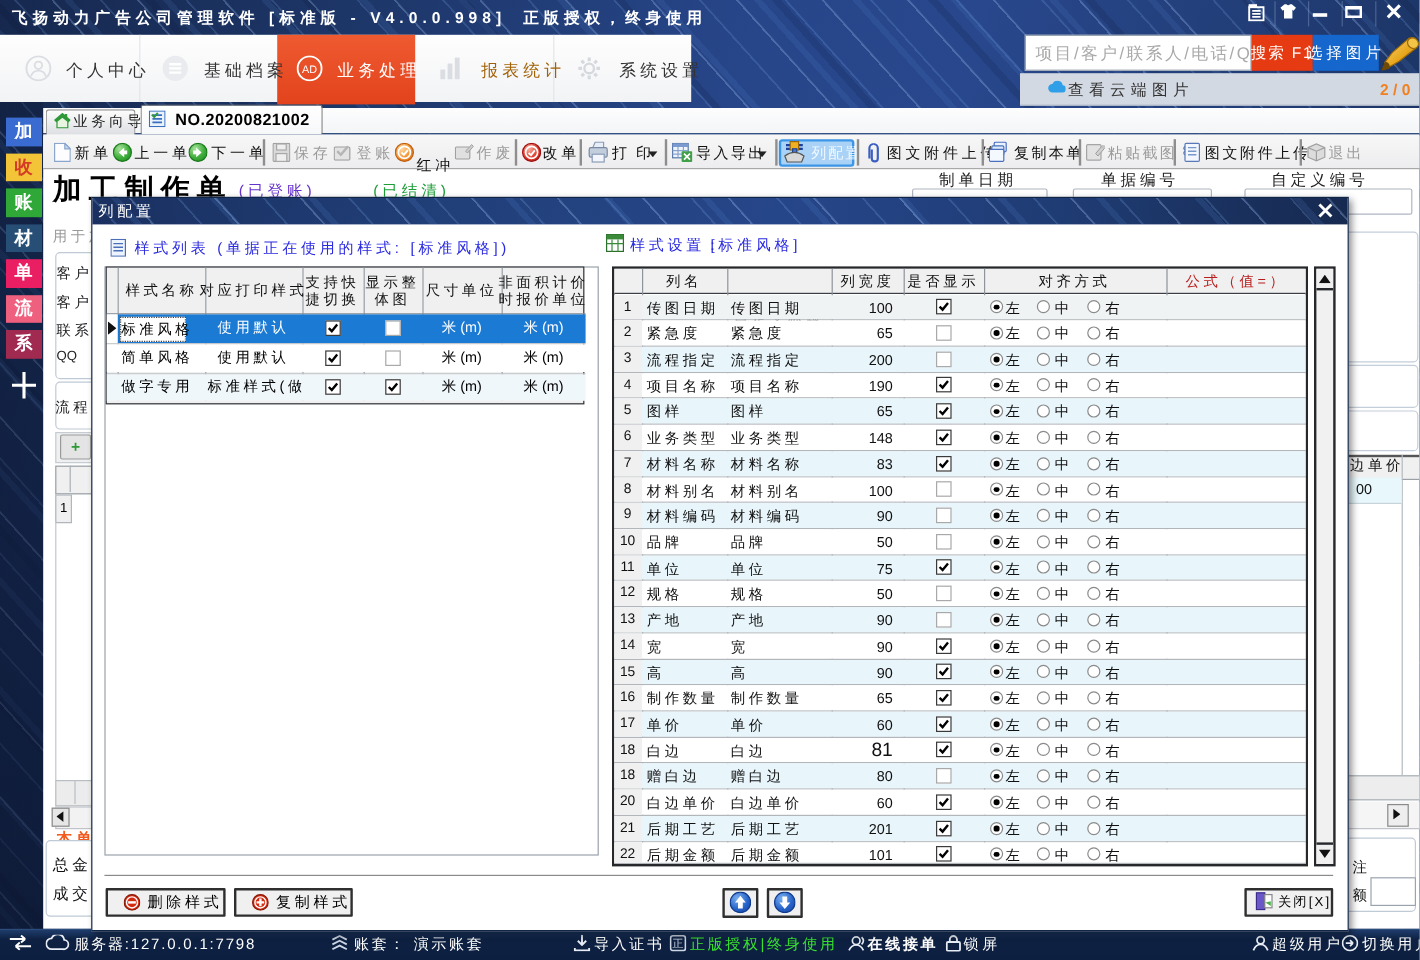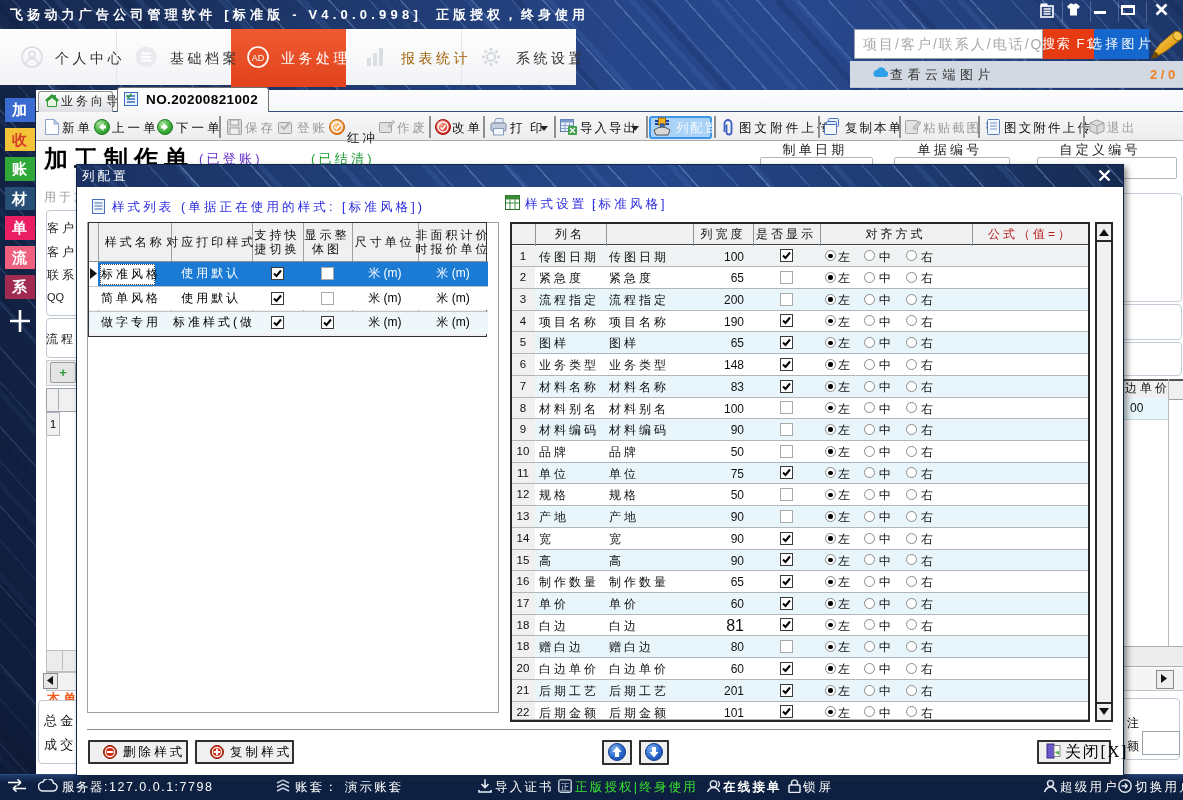--- a/index.html
+++ b/index.html
@@ -896,12 +896,12 @@
       </radialGradient>
     </defs>
     <path d="M9 14.5 L4.5 9 H7 V4 H11 V9 H13.5 Z" fill="#fff"></path>
   </svg>
 <div class="ab" style="left:1037px;top:740px;width:70px;height:20px;background:#f0f0f0;border:2px solid #2f2f2f;border-radius:1px"></div>
 <svg class="ab" style="left:1046px;top:743px" width="15" height="16" viewBox="0 0 15 16">
     <rect x="1" y="1" width="7" height="14" fill="#6a58c8" stroke="#3a2a8a"></rect>
     <rect x="8" y="2.5" width="6" height="11" fill="#fff" stroke="#888"></rect>
     <path d="M8.5 9 l4.5 3 v-4 Z" fill="#4ab04a"></path>
   </svg>
-<div class="ab" style="left:1065px;top:745px;font-size:16px;line-height:14.5px;color:#000;font-weight:normal;white-space:nowrap;letter-spacing:1.8px;font-family:Liberation Serif, serif;">关闭[X]</div>
+<div class="ab" style="left:1065px;top:745px;font-size:11px;line-height:14.5px;color:#000;font-weight:normal;white-space:nowrap;letter-spacing:1.8px;">关闭[X]</div>
 </body></html>

